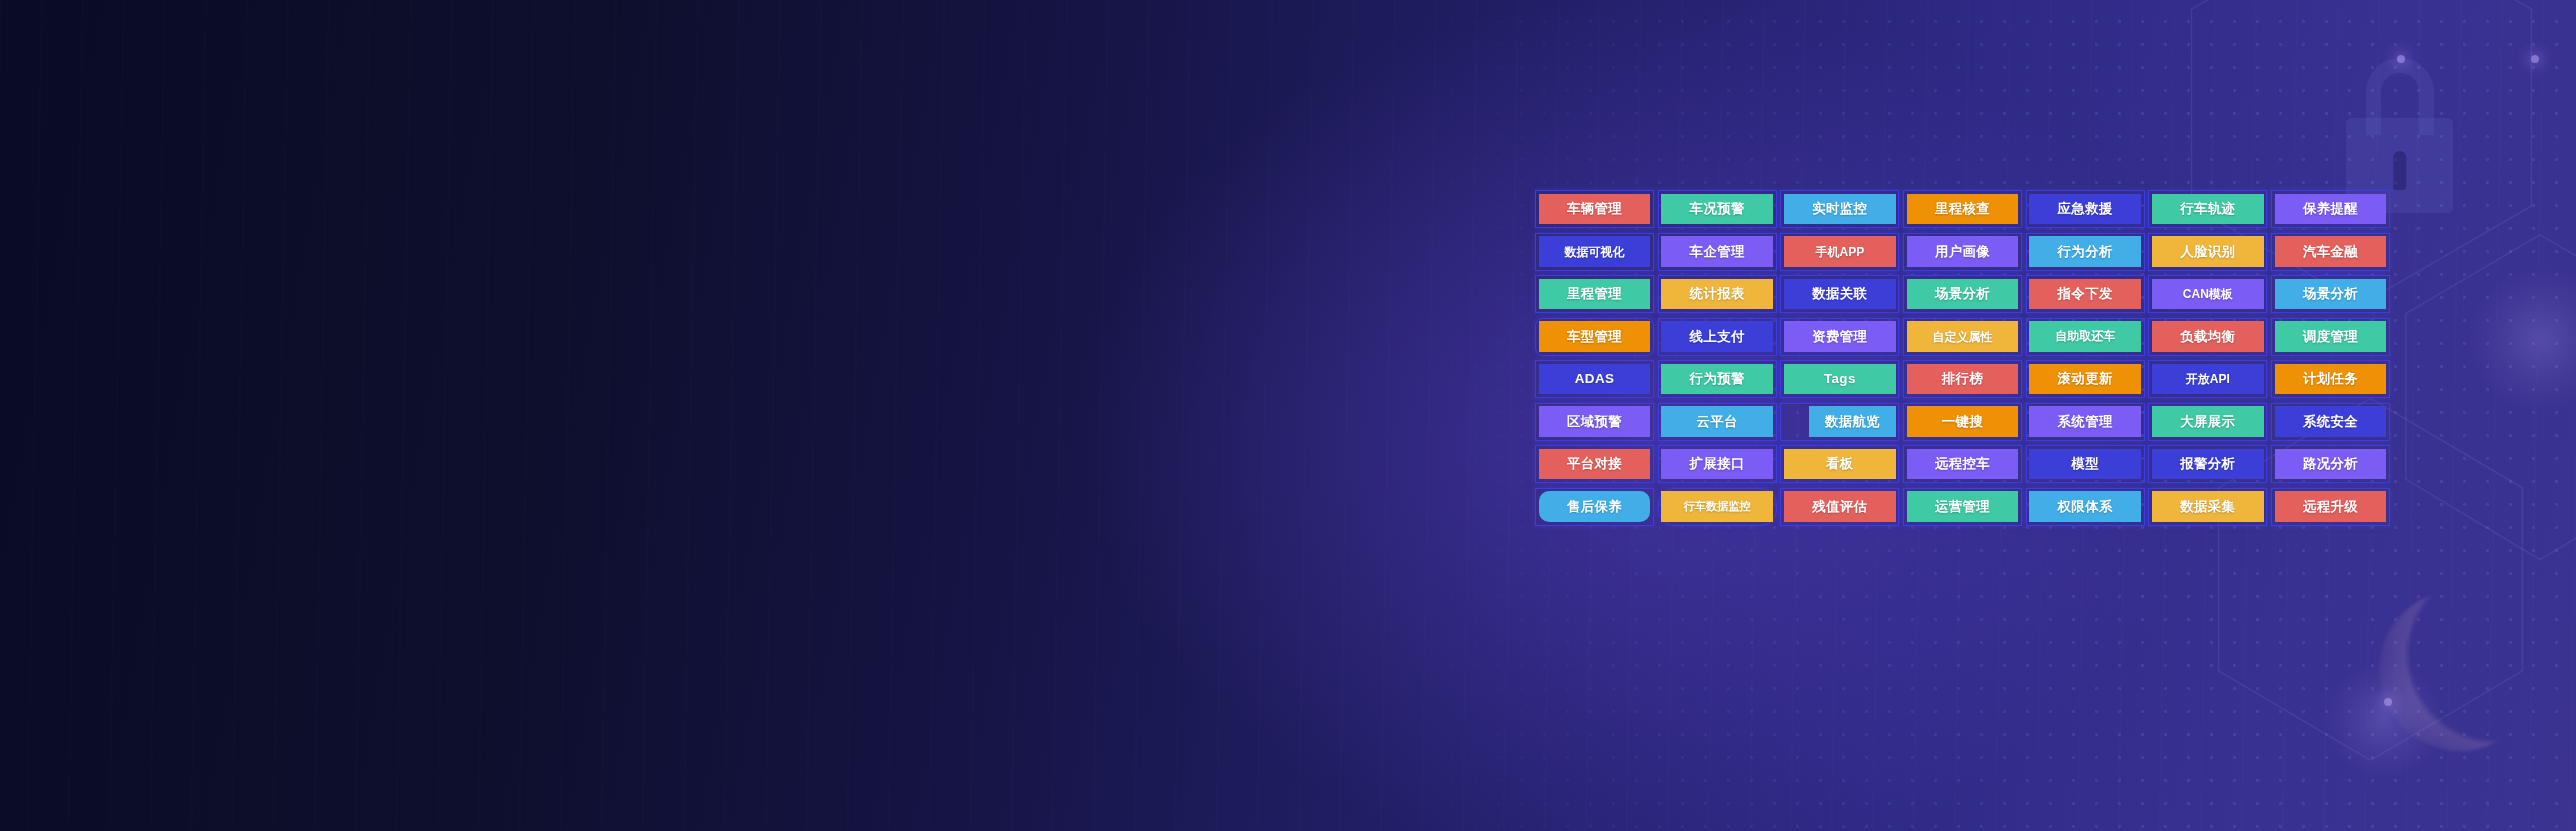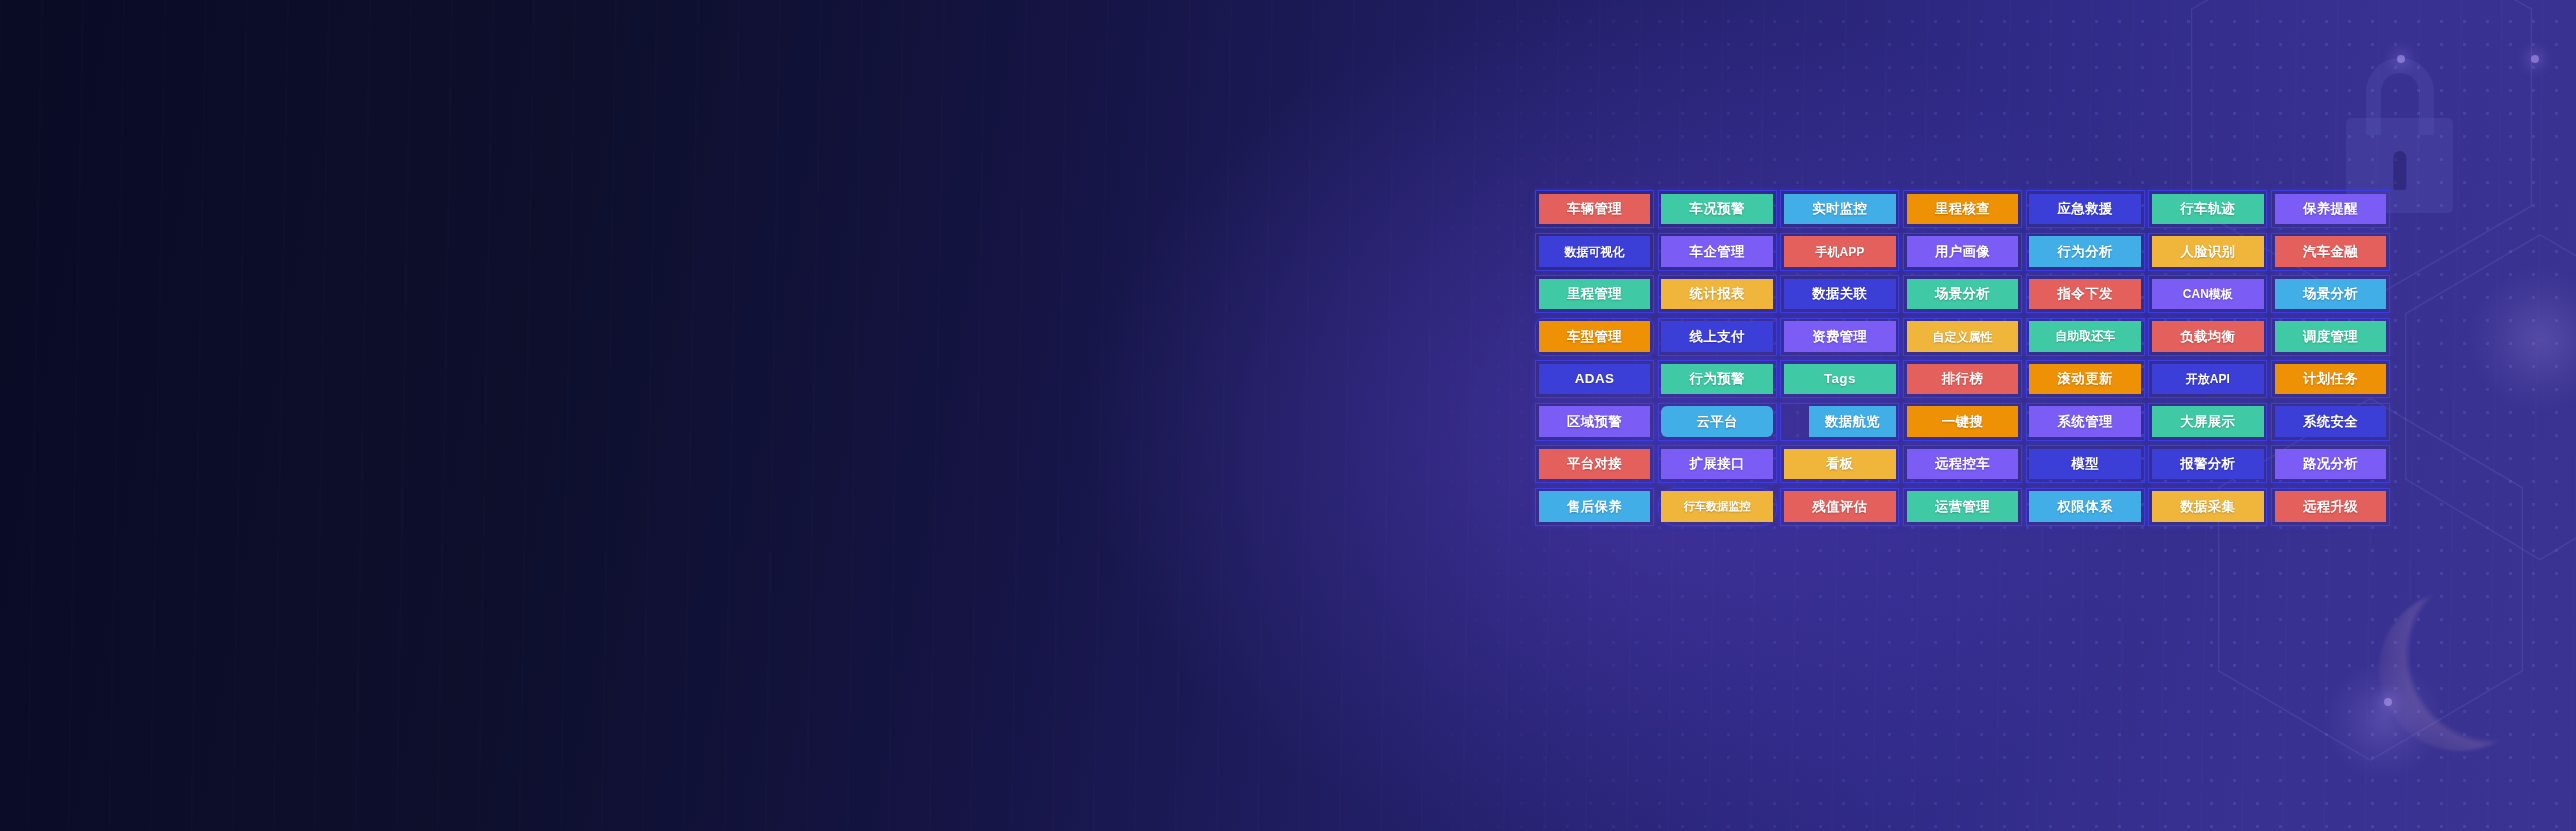--- a/index.html
+++ b/index.html
@@ -363,21 +363,21 @@
         <div class="tile-inner" style="background: rgb(238, 145, 5);">
           <span class="tile-label">计划任务</span>
         </div>
       </div>
       <div class="tile" style="border-color: rgb(60, 60, 224);">
         <div class="tile-inner" style="background: rgb(123, 92, 245);">
           <span class="tile-label">区域预警</span>
         </div>
       </div>
       <div class="tile" style="border-color: rgb(60, 60, 224);">
-        <div class="tile-inner" style="background: rgb(65, 174, 232); border-radius: 6px;">
+        <div class="tile-inner" style="background: rgb(65, 174, 232);">
           <span class="tile-label">云平台</span>
         </div>
       </div>
       <div class="tile" style="border-color: rgb(60, 60, 224); padding-left: 28px;">
         <div class="tile-inner" style="background: rgb(65, 174, 232);">
           <span class="tile-label">数据航览</span>
         </div>
       </div>
       <div class="tile" style="border-color: rgb(60, 60, 224);">
         <div class="tile-inner" style="background: rgb(238, 145, 5);">
@@ -428,21 +428,21 @@
         <div class="tile-inner" style="background: rgb(59, 63, 216);">
           <span class="tile-label">报警分析</span>
         </div>
       </div>
       <div class="tile" style="border-color: rgb(60, 60, 224);">
         <div class="tile-inner" style="background: rgb(123, 92, 245);">
           <span class="tile-label">路况分析</span>
         </div>
       </div>
       <div class="tile" style="border-color: rgb(60, 60, 224);">
-        <div class="tile-inner" style="background: rgb(65, 174, 232);">
+        <div class="tile-inner" style="background: rgb(65, 174, 232); border-radius: 10px;">
           <span class="tile-label">售后保养</span>
         </div>
       </div>
       <div class="tile" style="border-color: rgb(60, 60, 224); border-radius: 17px;">
         <div class="tile-inner" style="background: rgb(239, 182, 59);">
           <span class="tile-label shrink">行车数据监控</span>
         </div>
       </div>
       <div class="tile" style="border-color: rgb(60, 60, 224);">
         <div class="tile-inner" style="background: rgb(228, 96, 92);">

